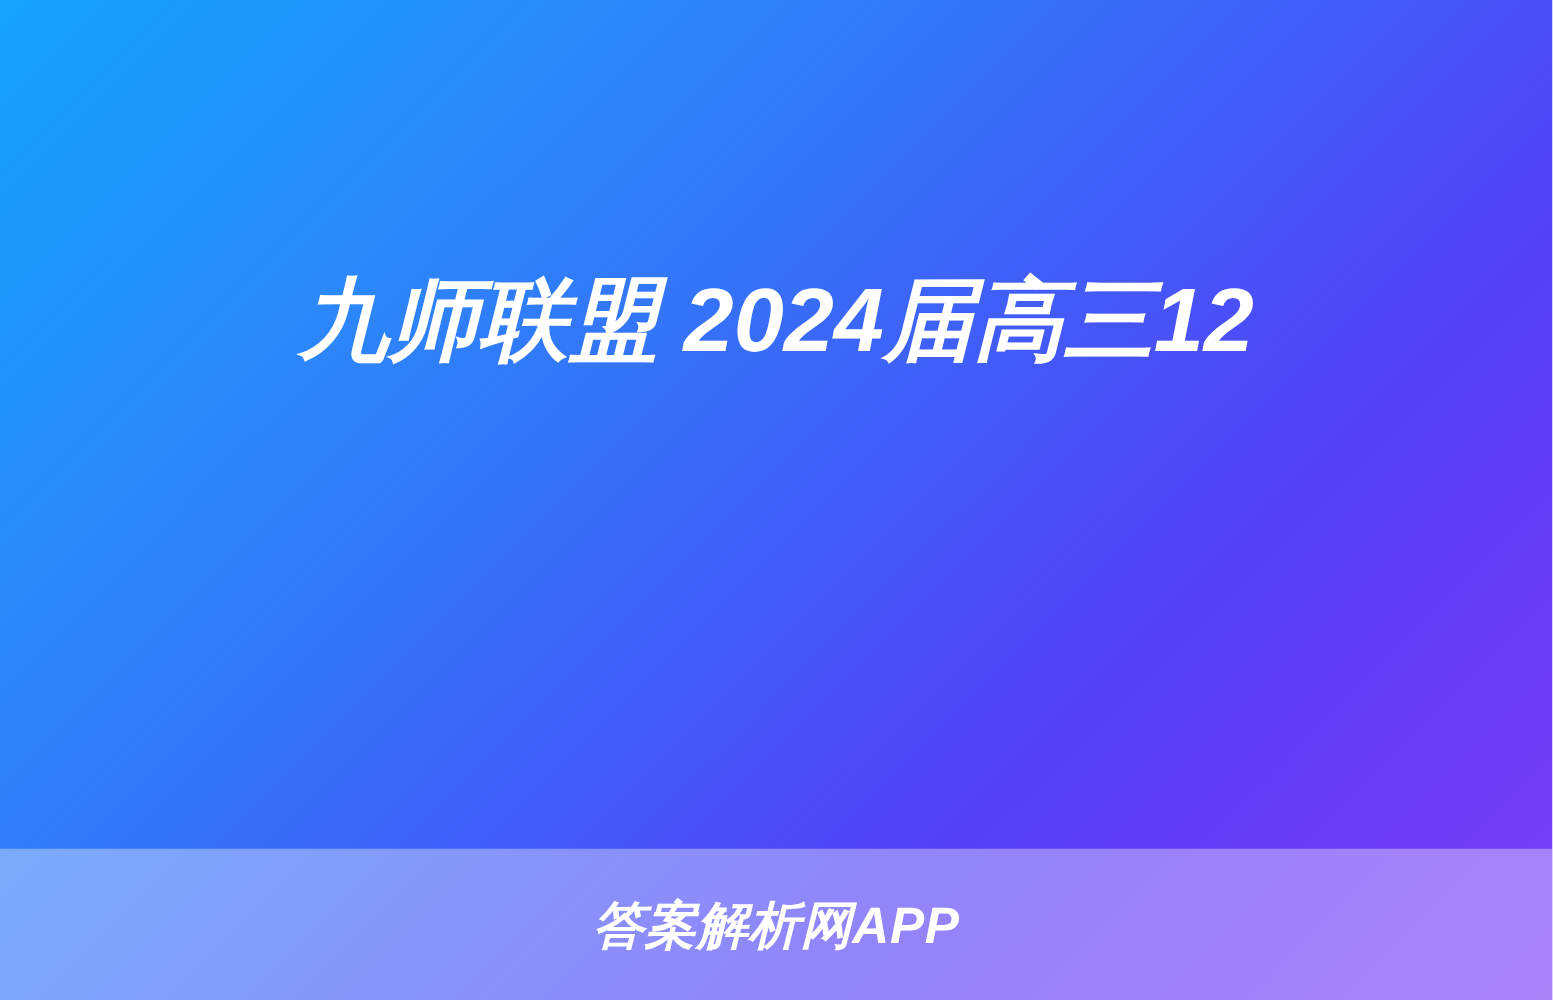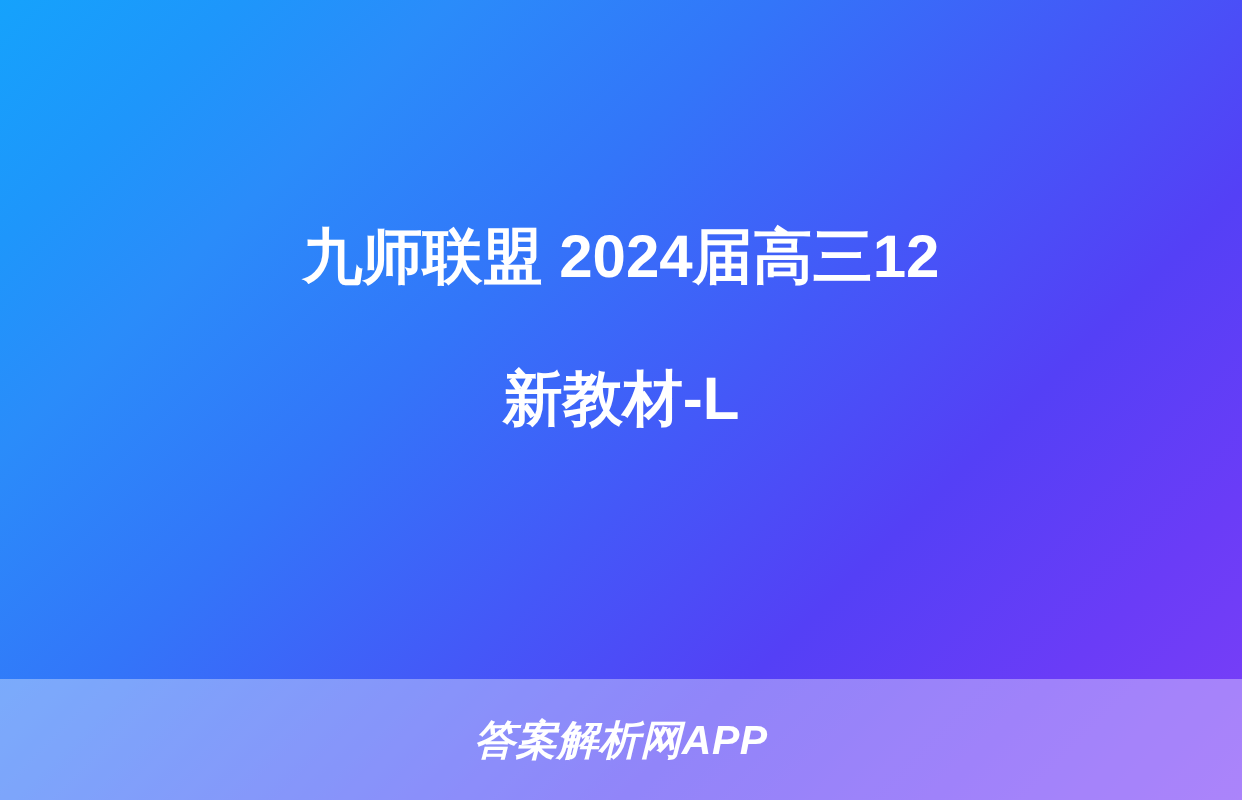--- a/index.html
+++ b/index.html
@@ -44,23 +44,24 @@
     right: 0;
     top: 186px;
     text-align: center;
     padding: 0 40px;
     box-sizing: border-box;
   }
 
   .title-line {
     display: block;
     color: #ffffff;
-    font-size: 60px;
+    font-size: 72px;
     line-height: 142px;
     font-weight: 700;
+    font-style: italic;
     letter-spacing: 0px;
     white-space: nowrap;
     text-rendering: geometricPrecision;
   }
 
   
   .watermark {
     position: absolute;
     left: 0;
     right: 0;
@@ -81,20 +82,19 @@
 </style>
 </head>
 <body>
 
 <div id="poster">
 
   <div class="bottom-band"></div>
 
   <div class="title-block">
     <span class="title-line">九师联盟 2024届高三12</span>
-    <span class="title-line">新教材-L</span>
   </div>
 
   <div class="watermark">
     <span class="watermark-text">答案解析网APP</span>
   </div>
 
 </div>
 
 </body></html>

